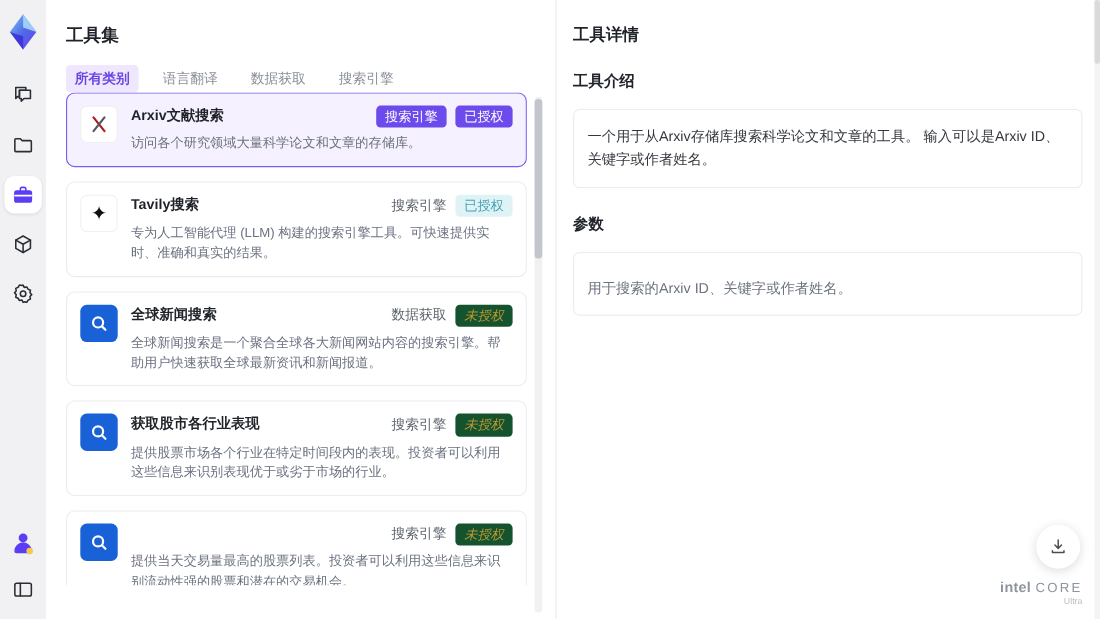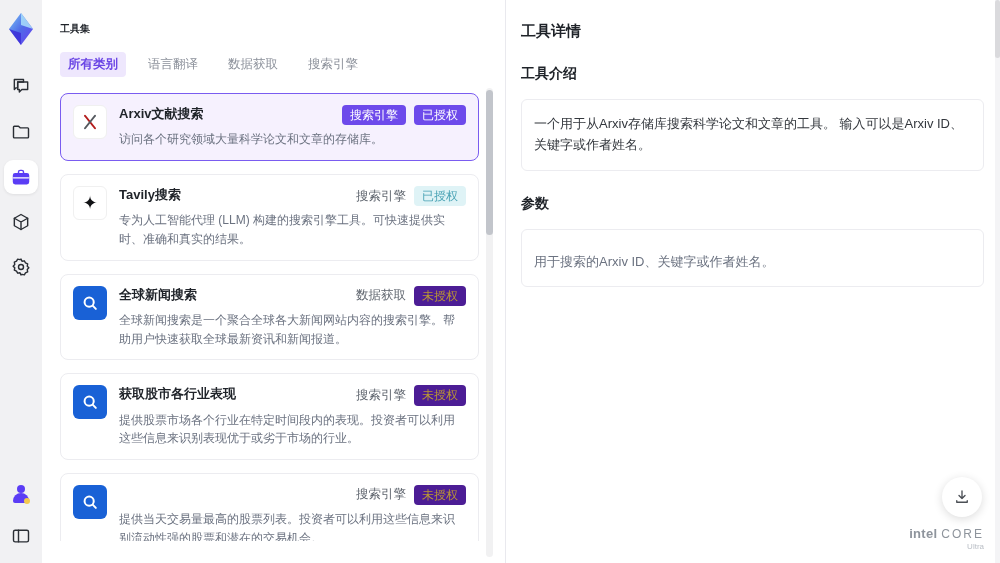--- a/index.html
+++ b/index.html
@@ -23,42 +23,42 @@
   .user-glyph .head { position:absolute; left:6px; top:1px; width:8px; height:8px;
     border-radius:50%; background:#5b3df5; }
   .user-glyph .body { position:absolute; left:2px; top:9px; width:16px; height:10px;
     border-radius:8px 8px 2px 2px; background:#5b3df5; }
   .user-glyph .dot { position:absolute; right:1px; bottom:0; width:6px; height:6px;
     border-radius:50%; background:#f4c94e; }
 
   
   .list-panel { position:absolute; left:42px; top:0; bottom:0; width:464px; background:#fff;
     border-right:1px solid #e9e9ee; padding:22px 26px 0 18px; }
-  .panel-title { font-size:10px; font-weight:bold;font-family:Liberation Mono, monospace; }
+  .panel-title { font-size:16px; font-weight:bold;font-family:Liberation Mono, monospace; }
   .tabs { display:flex; gap:14px; margin-top:16px; align-items:center; }
   .tab { font-size:12.5px; color:#8b909a; padding:4px 8px; border-radius:4px; cursor:pointer; white-space:nowrap;text-align:center; }
   .tab.active { color:#6b46e5; background:#eee7fd; font-weight:bold; }
 
-  .cards { margin-top:16px; display:flex; flex-direction:column; gap:13px; height:448px; overflow:hidden; }
+  .cards { margin-top:0; display:flex; flex-direction:column; gap:13px; height:448px; overflow:hidden; }
   .card { border:1px solid #ececf0; border-radius:8px; background:#fff; padding:11px 12px;
     display:flex; gap:12px; cursor:pointer; }
   .card.selected { background:#f6f1fe; border-color:#7a5cf0; }
   .tool-icon { flex:0 0 34px; width:34px; height:34px; border-radius:6px; display:flex;
     align-items:center; justify-content:center; background:#fff; border:1px solid #f0f0f0; overflow:hidden; }
   .tool-icon.blue { background:#1961d6; border:none; }
   .tool-icon svg { width:20px; height:20px; }
   .tavily-star { font-size:18px; color:#101114; line-height:1; }
   .card-body { flex:1; min-width:0; }
   .card-head { display:flex; align-items:flex-start; }
   .card-title { font-size:13px; font-weight:bold; color:#1f2329; }
   .card-badges { margin-left:auto; display:flex; gap:8px; align-items:center; white-space:nowrap; }
   .badge { font-size:12px; border-radius:4px; padding:3px 8px; line-height:1.2; }
   .badge.solid { background:#6d4aeb; color:#fff; }
   .badge.cyan { background:#dff3f6; color:#4aa3b5; }
-  .badge.amber { background:#4c1d95; color:#bb9733; }
+  .badge.amber { background:#14532d; color:#bb9733;font-style:italic; }
   .cat-text { font-size:12.5px; color:#5f656e; }
   .card-desc { margin-top:5px; font-size:12px; line-height:1.55; color:#6b7280; }
 
   .list-scrollbar { position:absolute; right:12px; top:88px; bottom:6px; width:7px;
     background:#f1f1f2; border-radius:4px; }
   .list-scrollbar .thumb { position:absolute; top:2px; left:0; width:7px; height:145px;
     background:#c2c5cb; border-radius:4px; }
 
   
   .detail-panel { position:absolute; left:507px; right:0; top:0; bottom:0; background:#fff;

